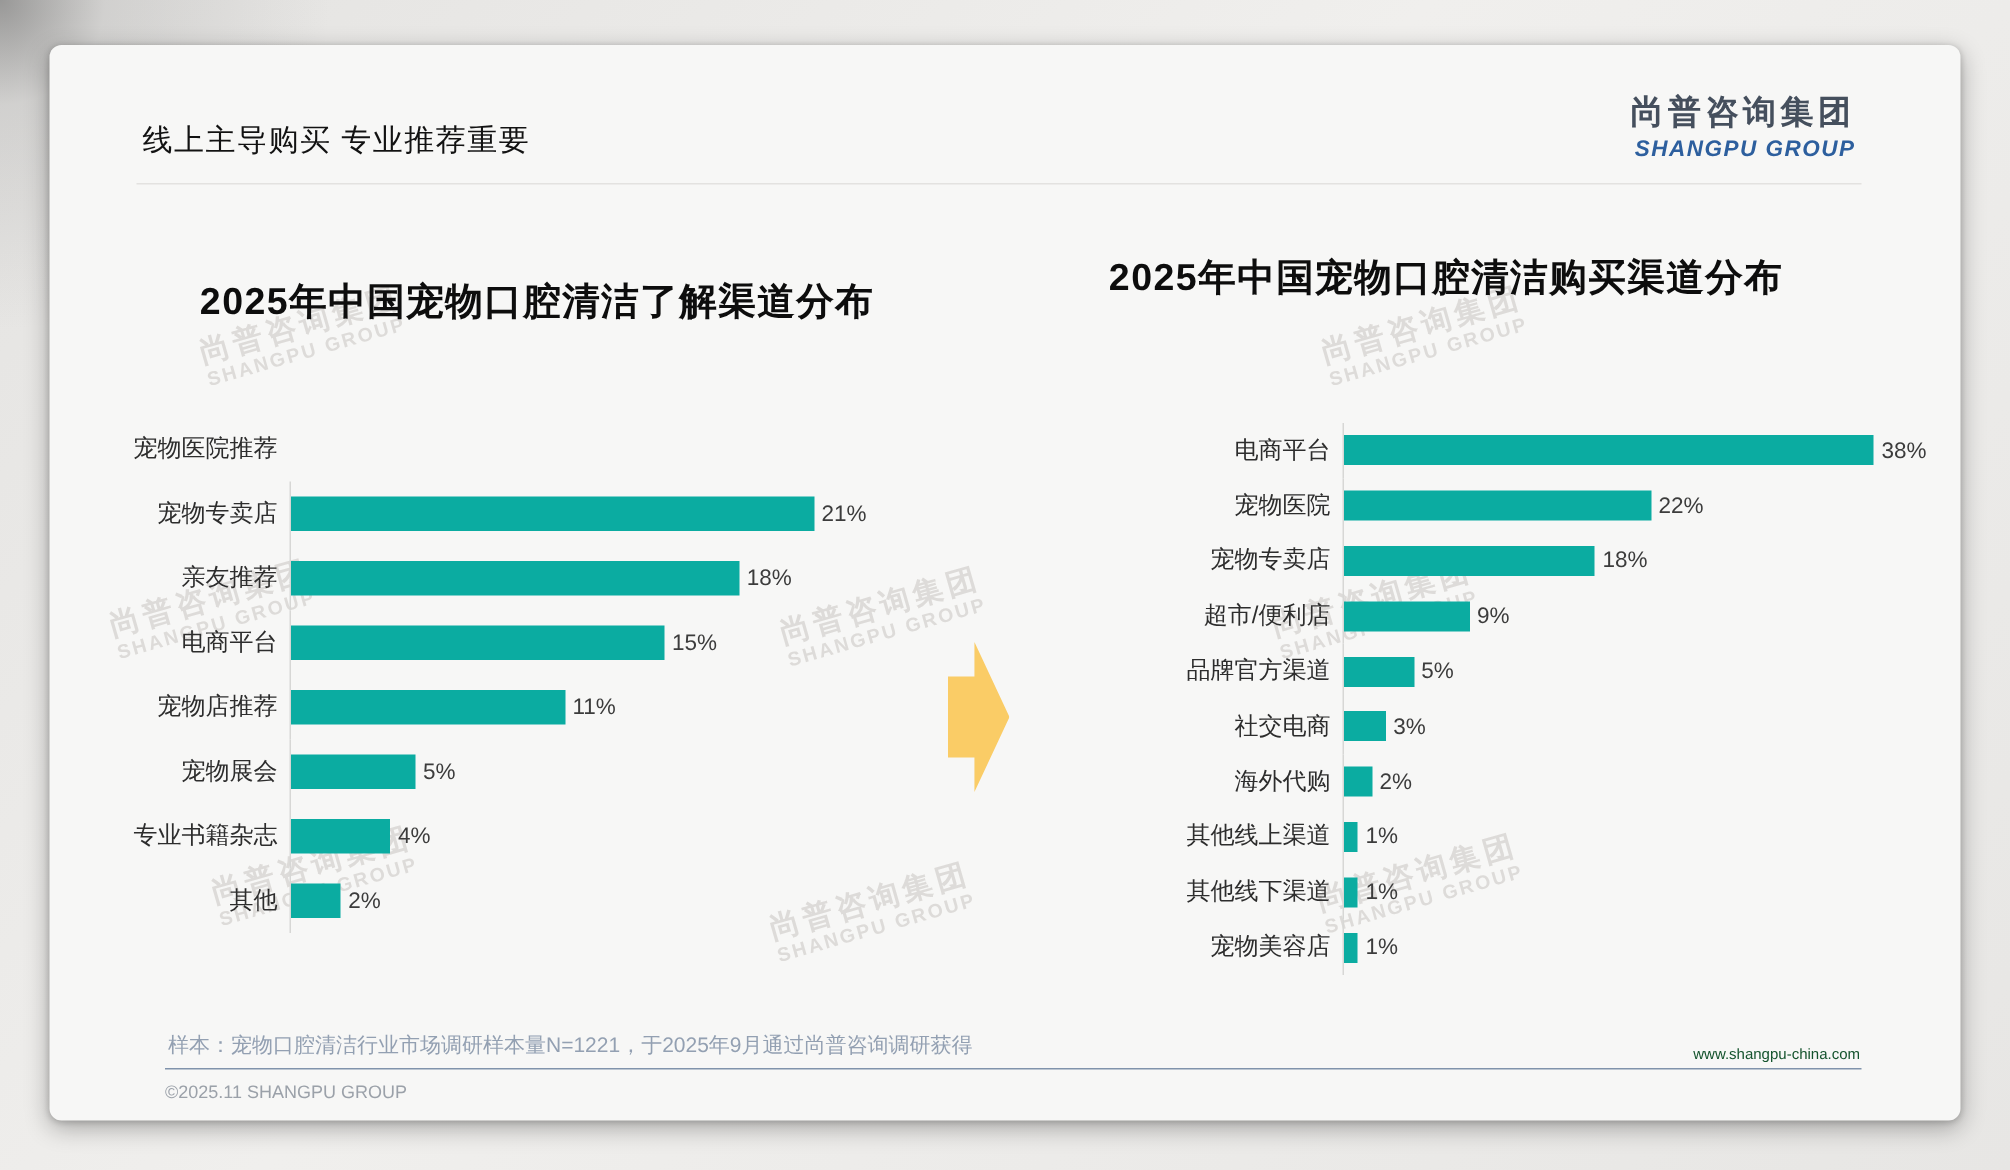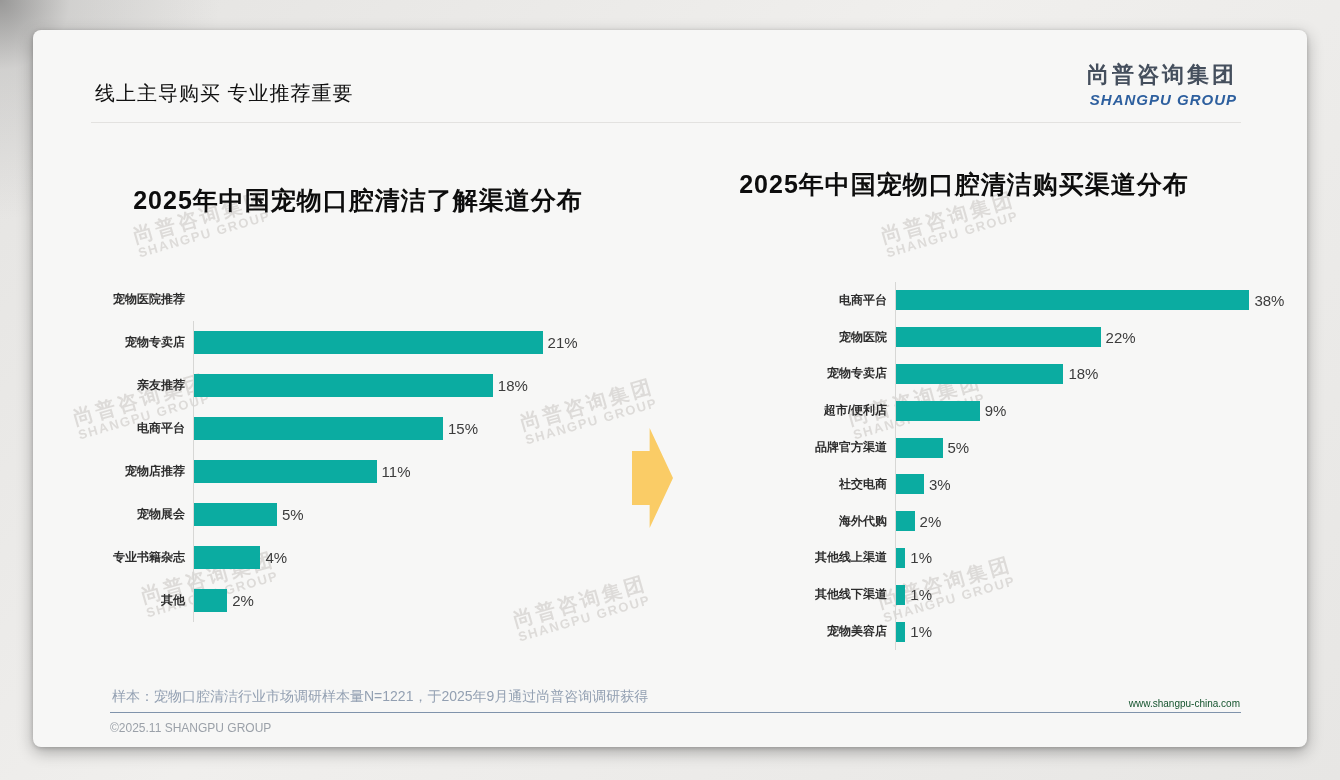--- a/index.html
+++ b/index.html
@@ -42,21 +42,21 @@
   .chart-title.right { left: 664px; width: 534px; }
   
   .plot { position: absolute; z-index: 2; }
   #plot-0 { left: 12px;  top: 248px; width: 600px; }
   #plot-1 { left: 734px; top: 252px; width: 540px; }
   .crow { display: flex; align-items: center; }
   #plot-0 .crow { height: 43px; }
   #plot-1 .crow { height: 36.8px; }
   .cat {
     text-align: right; padding-right: 8px; box-sizing: border-box;
-    font-size: 12px; color: #2d2d2d; white-space: nowrap; font-weight: bold;
+    font-size: 16px; color: #2d2d2d; white-space: nowrap;
   }
   #plot-0 .cat { width: 148px; }
   #plot-1 .cat { width: 128px; }
   .barwrap {
     flex: 1; align-self: stretch; display: flex; align-items: center;
     border-left: 1px solid #d7d7d5;
   }
   .bar { flex: none; }
   #plot-0 .bar { height: 23px; }
   #plot-1 .bar { height: 20px; }

